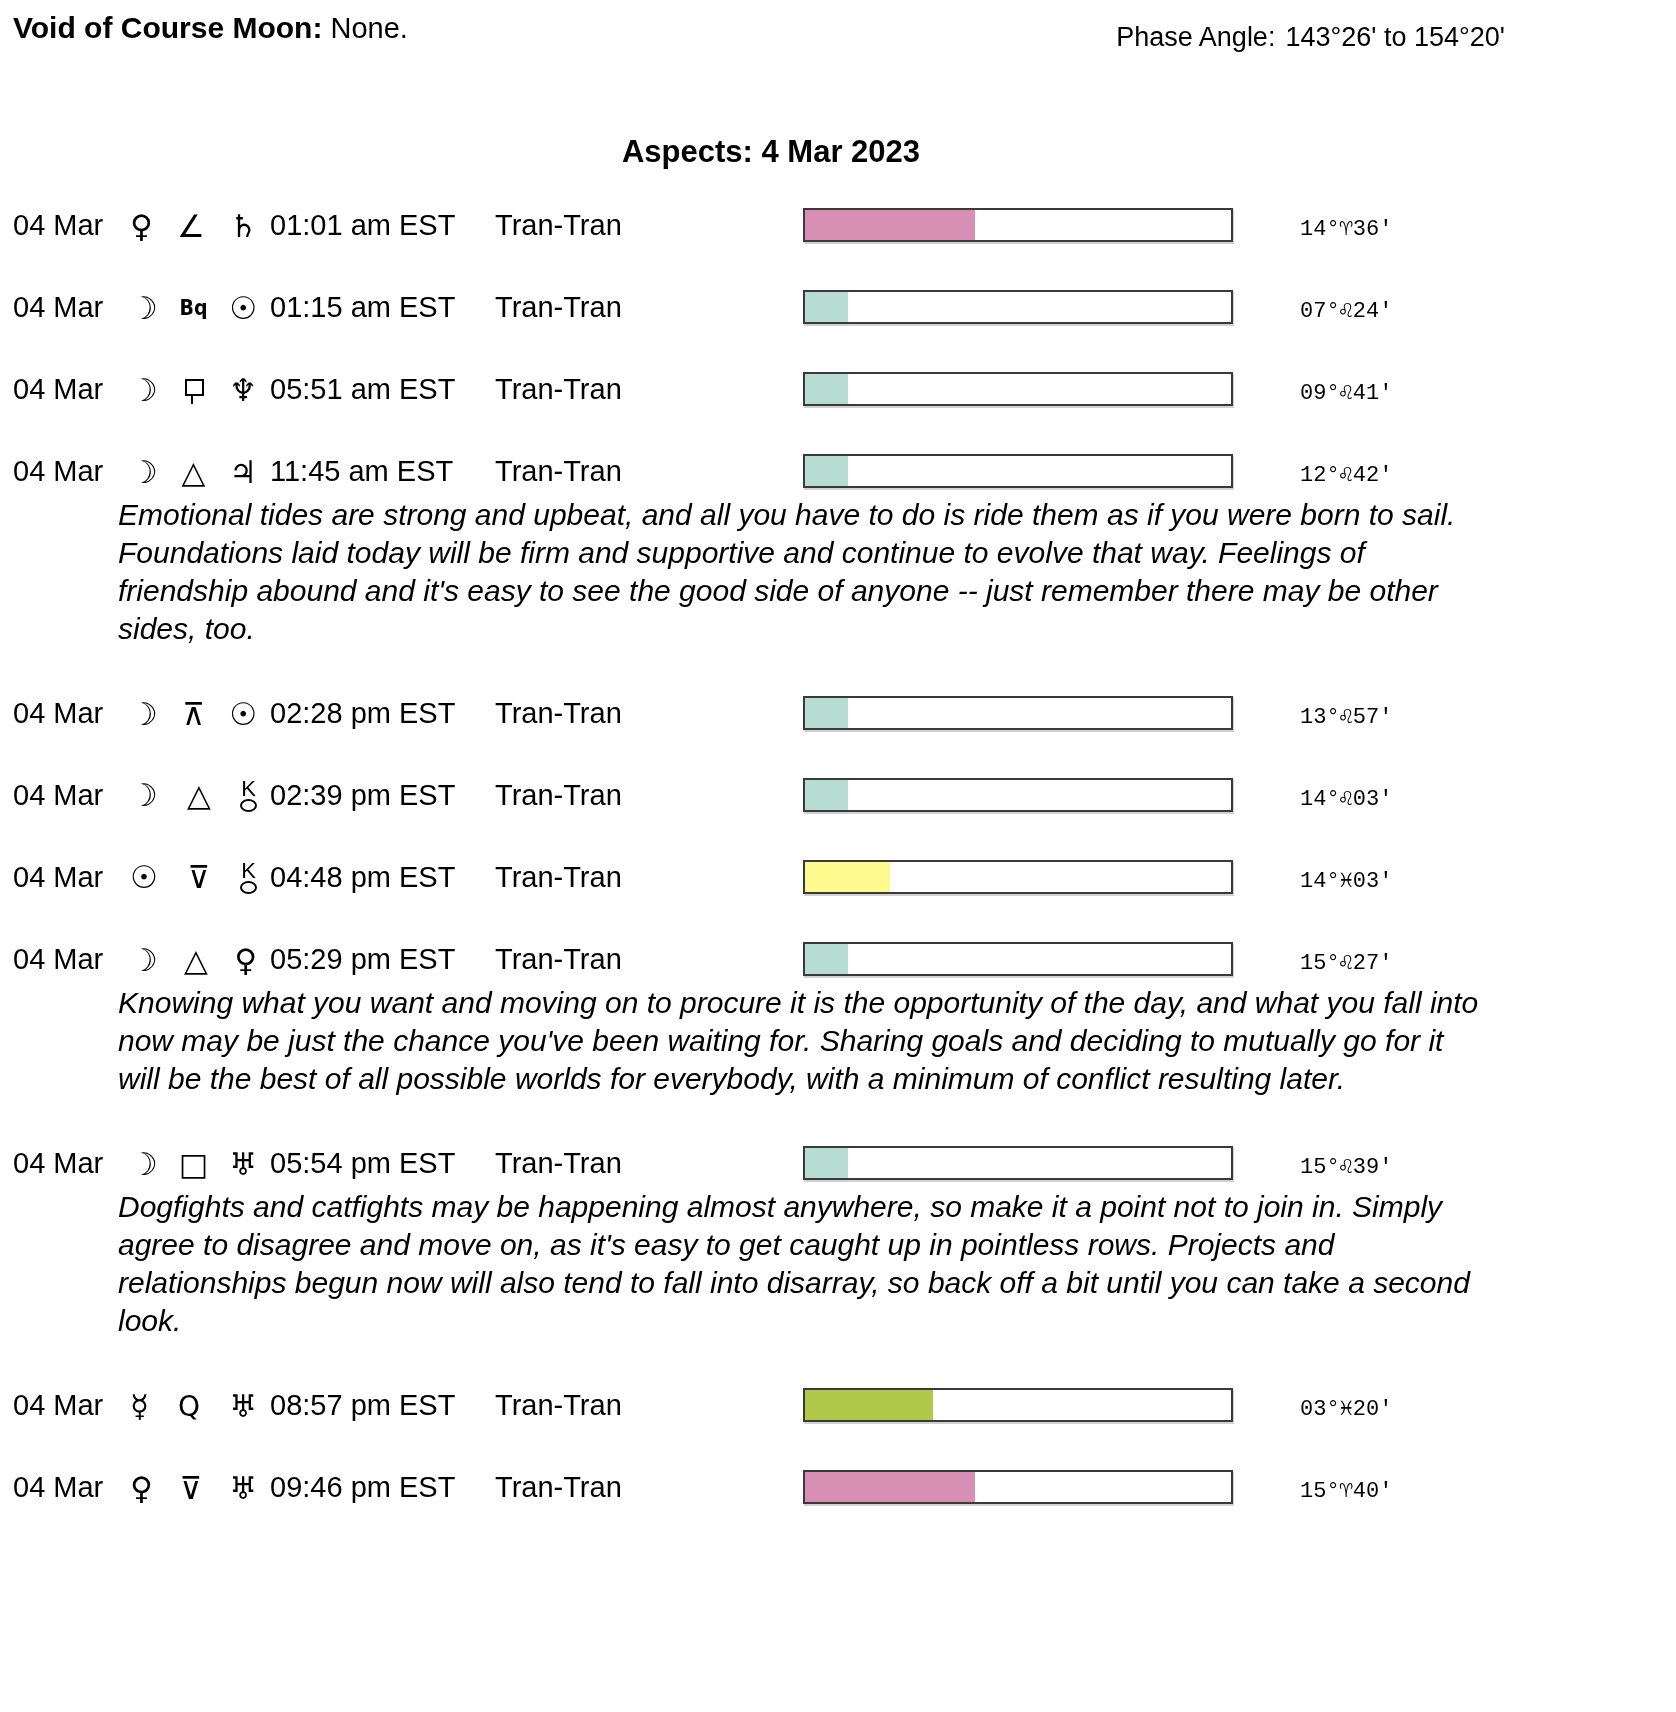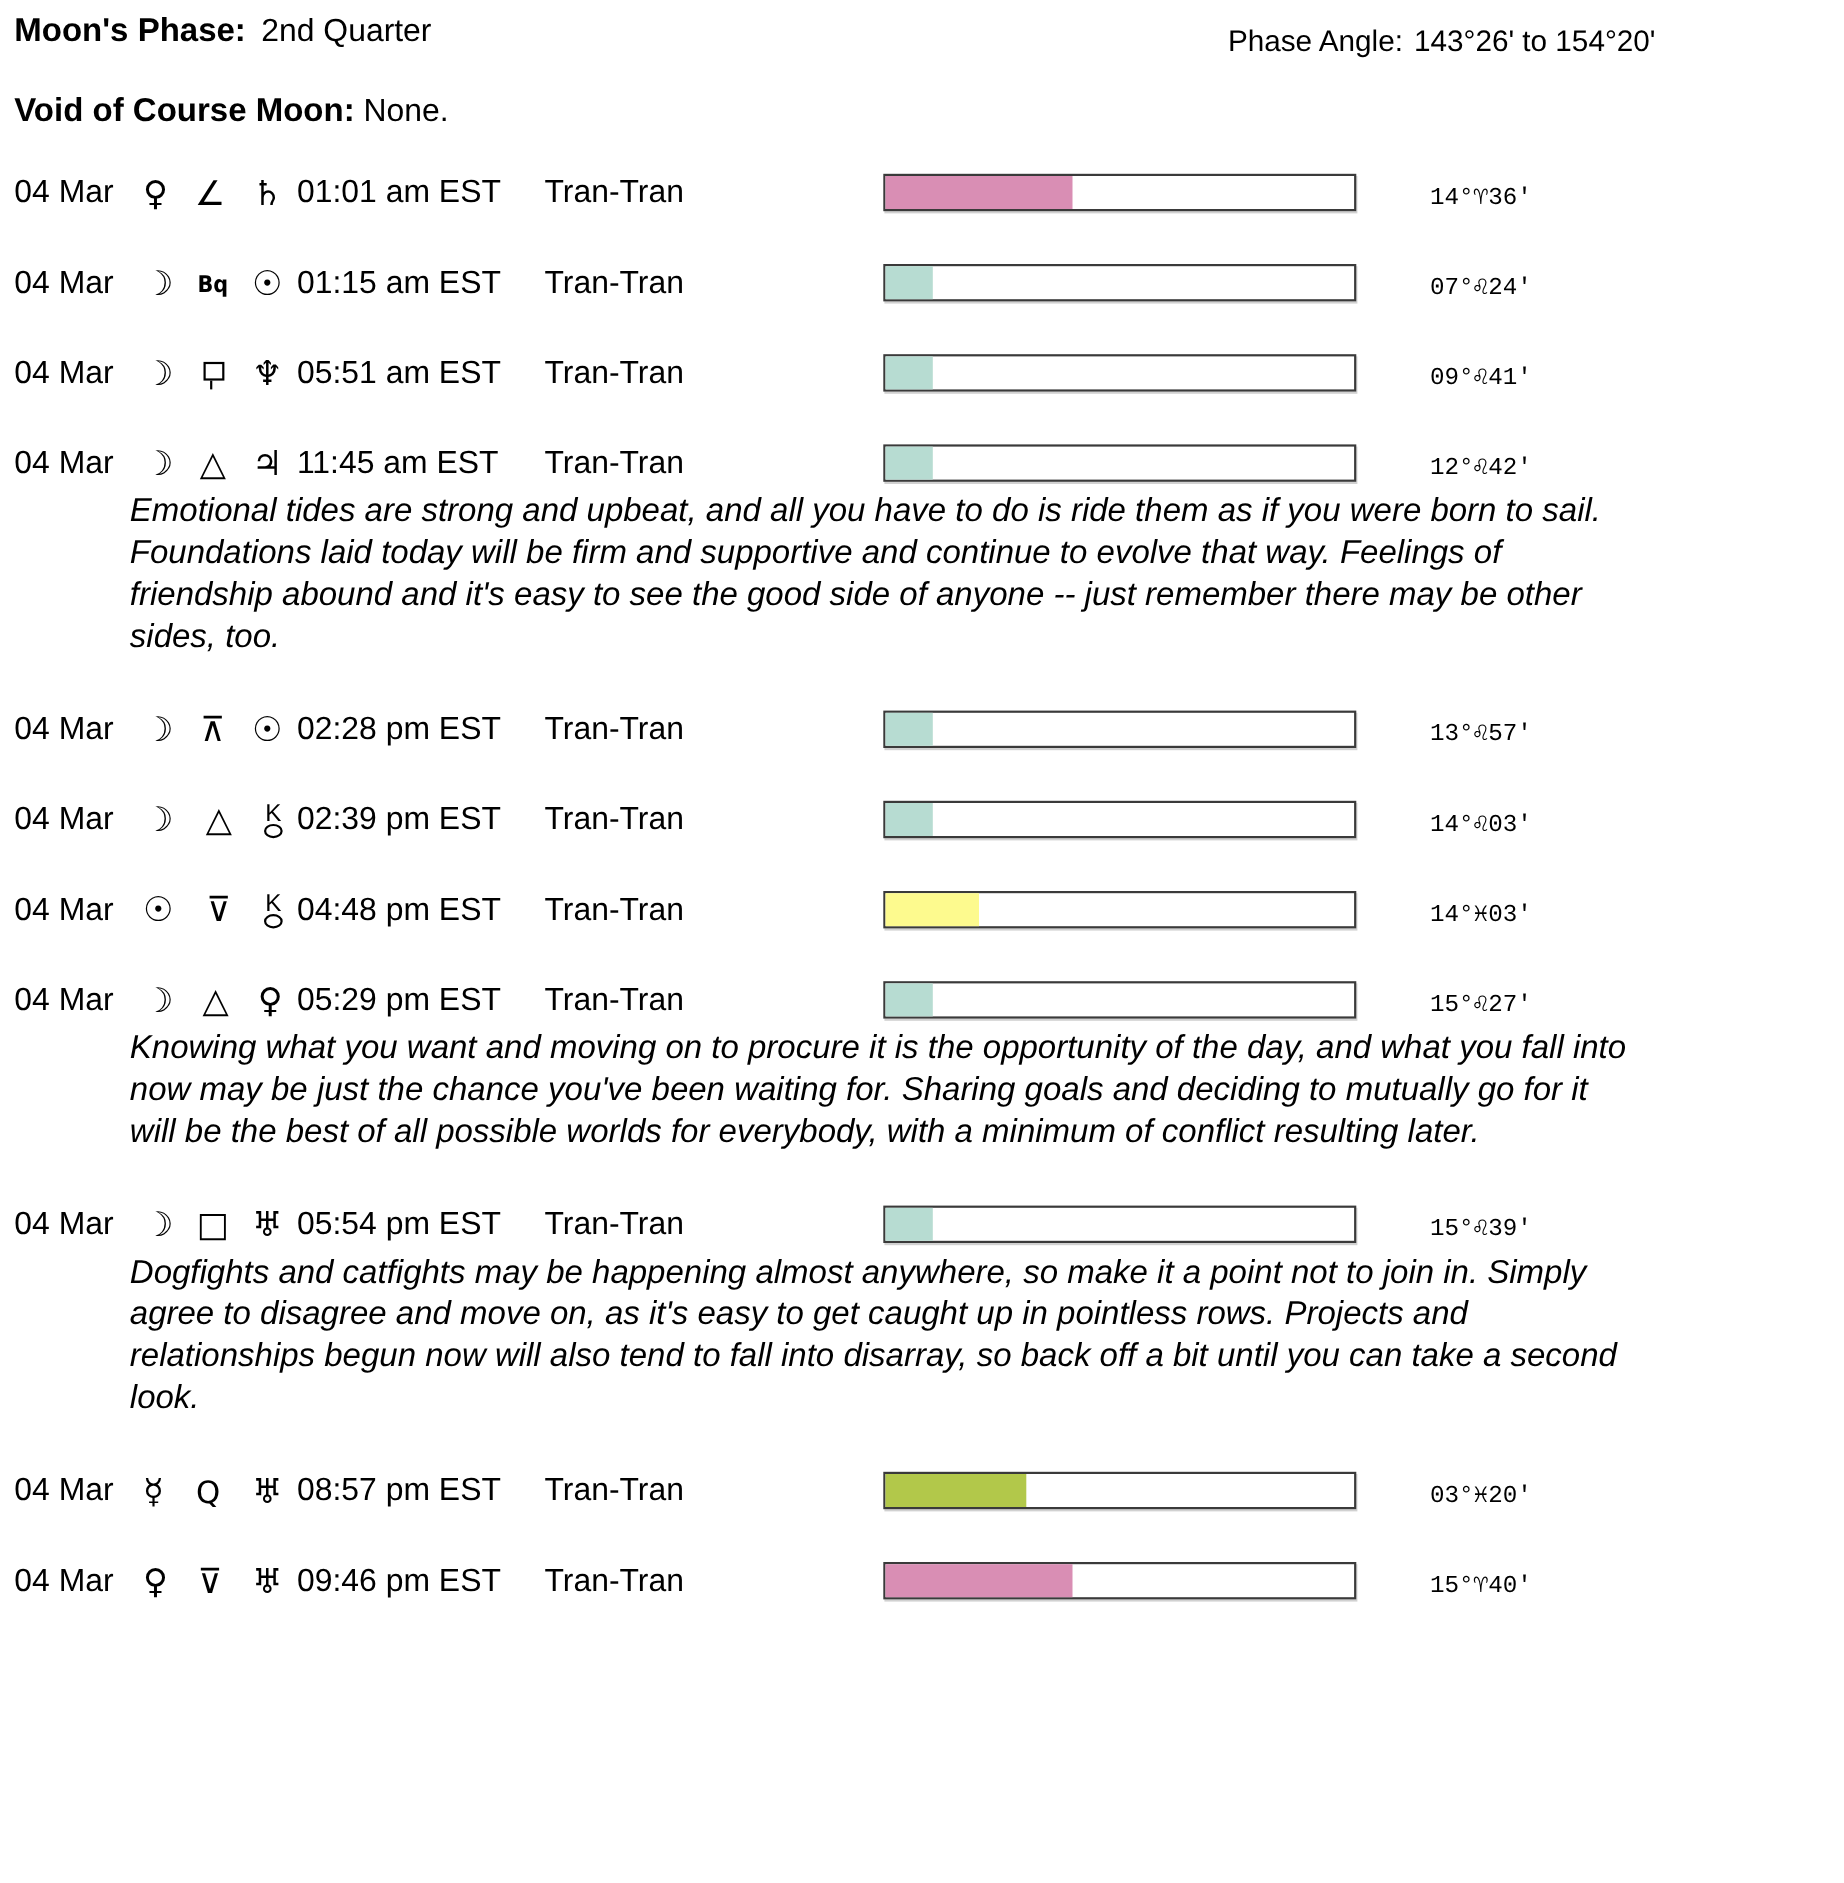--- a/index.html
+++ b/index.html
@@ -44,31 +44,31 @@
   .glyph-chiron { flex-direction:column; align-items:center; }
   .glyph-chiron .k { font-family:"Liberation Sans","DejaVu Sans",sans-serif; font-size:22px; line-height:0.82; font-weight:normal; }
   .glyph-chiron .o { width:13px; height:9px; border:2.2px solid #000; border-radius:50%; margin-top:1px; }
 </style>
 </head>
 <body>
 
 <div class="page">
 
   <div class="header">
-    <div class="hline">
-      <span class="b">Moon's Phase:</span><span class="sp"></span><span>2nd Quarter</span>
-    </div>
     <div class="phase-angle">
       <span>Phase Angle:</span><span class="sp"></span><span>143°26' to 154°20'</span>
     </div>
     <div class="hline">
       <span class="b">Void of Course Moon:</span> <span>None.</span>
     </div>
   </div>
 
+  <div class="title-wrap">
+    <span class="title">Aspects: 4 Mar 2023</span>
+  </div>
 
   <div id="rows">
   <div class="entry">
     <div class="row">
       <span class="c-date">04 Mar</span>
       <span class="c-glyphs">
         <span class="glyph p1">♀</span>
         <span class="glyph asp">∠</span>
         <span class="glyph p2">♄</span>
       </span>

